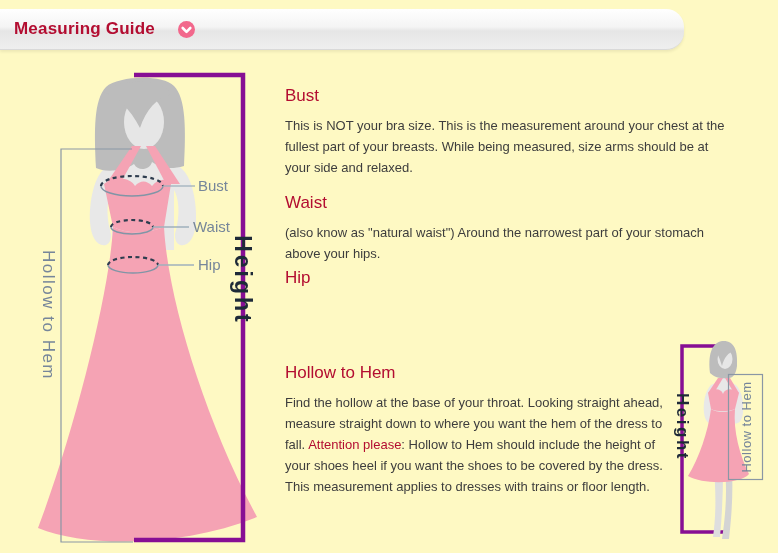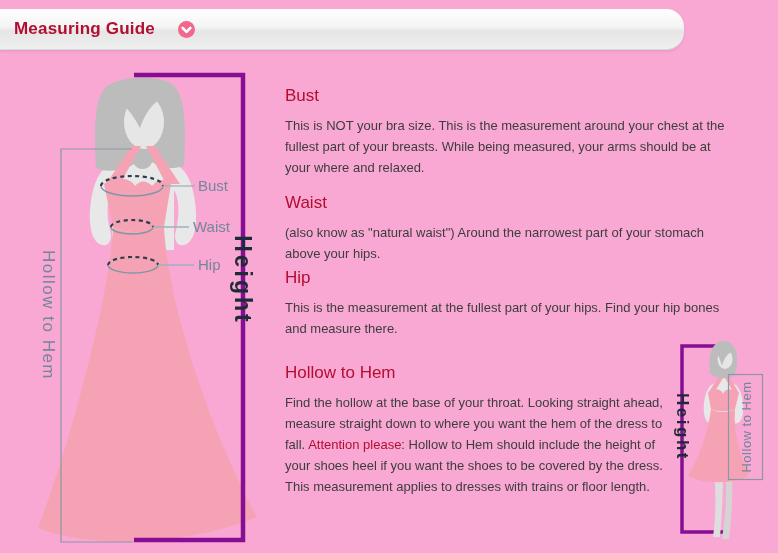--- a/index.html
+++ b/index.html
@@ -1,21 +1,21 @@
 <!DOCTYPE html>
 <html><head>
 <meta charset="utf-8">
 <style>
   * { margin:0; padding:0; box-sizing:border-box; }
   html,body { width:778px; height:553px; }
   body {
     font-family: "Liberation Sans", "DejaVu Sans", sans-serif;
     background:#ffffff; position:relative; overflow:hidden;
   }
-  .page { position:absolute; inset:0; background:#f9a8d4;padding-left:16px; }
+  .page { position:absolute; inset:0; background:#fef9c3;padding-left:16px; }
 
   
   .header-bar {
     position:absolute; left:0; top:9px; width:684px; height:41px;
     background:linear-gradient(180deg,#ffffff 0%,#f4f4f4 45%,#e6e6e6 55%,#efefef 100%);
     border-radius:0 18px 18px 0;
     border-bottom:1px solid #d9d9d9;
     box-shadow:0 2px 3px rgba(0,0,0,0.07);
     display:flex; align-items:center; cursor:pointer;
   }
@@ -89,31 +89,30 @@
 
       <path d="M 134,75 L 243,75 L 243,540 L 134,540" fill="none" stroke="#870e94" stroke-width="4.5"></path>
 
       <text x="243" y="280" transform="rotate(90 243 280)" text-anchor="middle" dominant-baseline="central" font-size="23" font-weight="bold" letter-spacing="3" fill="#1e2a38">Height</text>
       <text x="48" y="315" transform="rotate(90 48 315)" text-anchor="middle" dominant-baseline="central" font-size="17" letter-spacing="1.5" fill="#76869a">Hollow to Hem</text>
     </svg>
   </div>
 
   <div class="section sec-bust">
     <h3>Bust</h3>
-    <p>This is NOT your bra size. This is the measurement around your chest at the fullest part of your breasts. While being measured, your arms should be at your where and relaxed.</p>
+    <p>This is NOT your bra size. This is the measurement around your chest at the fullest part of your breasts. While being measured, size arms should be at your side and relaxed.</p>
   </div>
 
   <div class="section sec-waist">
     <h3>Waist</h3>
     <p>(also know as "natural waist") Around the narrowest part of your stomach above your hips.</p>
   </div>
 
   <div class="section sec-hip">
     <h3>Hip</h3>
-    <p>This is the measurement at the fullest part of your hips. Find your hip bones and measure there.</p>
   </div>
 
   <div class="section sec-hollow">
     <h3>Hollow to Hem</h3>
     <p><span>Find the hollow at the base of your throat. Looking straight ahead, measure straight down to where you want the hem of the dress to fall. </span><span class="attention">Attention please</span><span>: Hollow to Hem should include the height of your shoes heel if you want the shoes to be covered by the dress. This measurement applies to dresses with trains or floor length.</span></p>
   </div>
 
   <div class="diagram-small">
     <svg width="128" height="223" viewBox="650 330 128 223">
 

